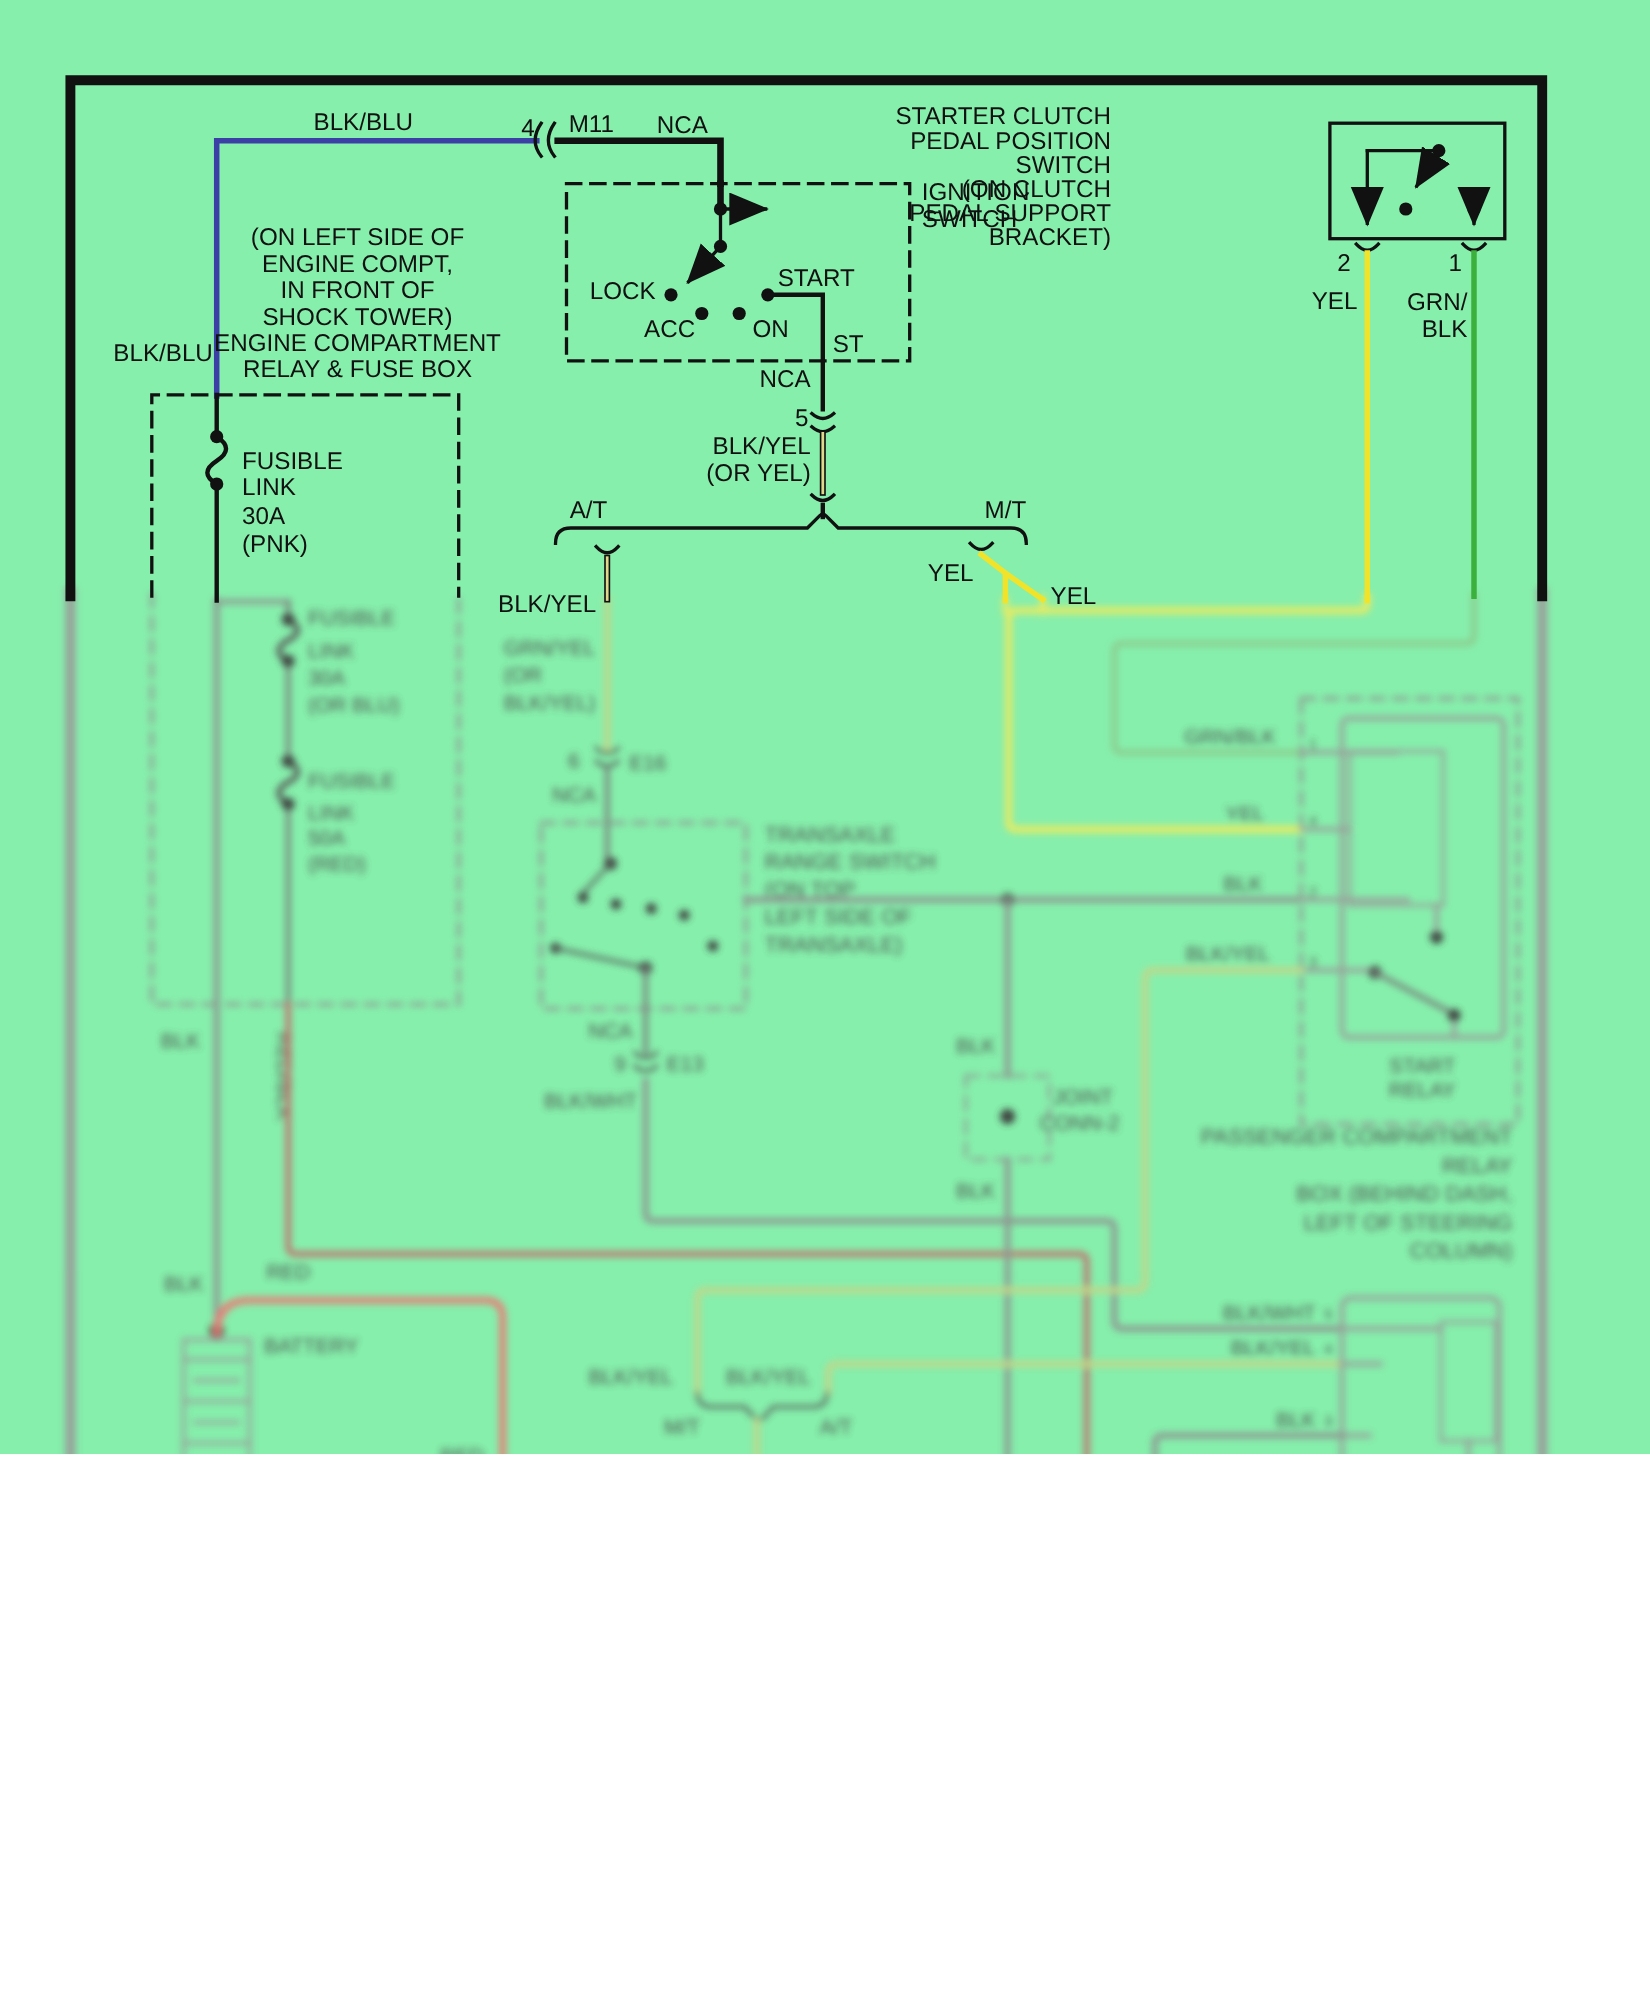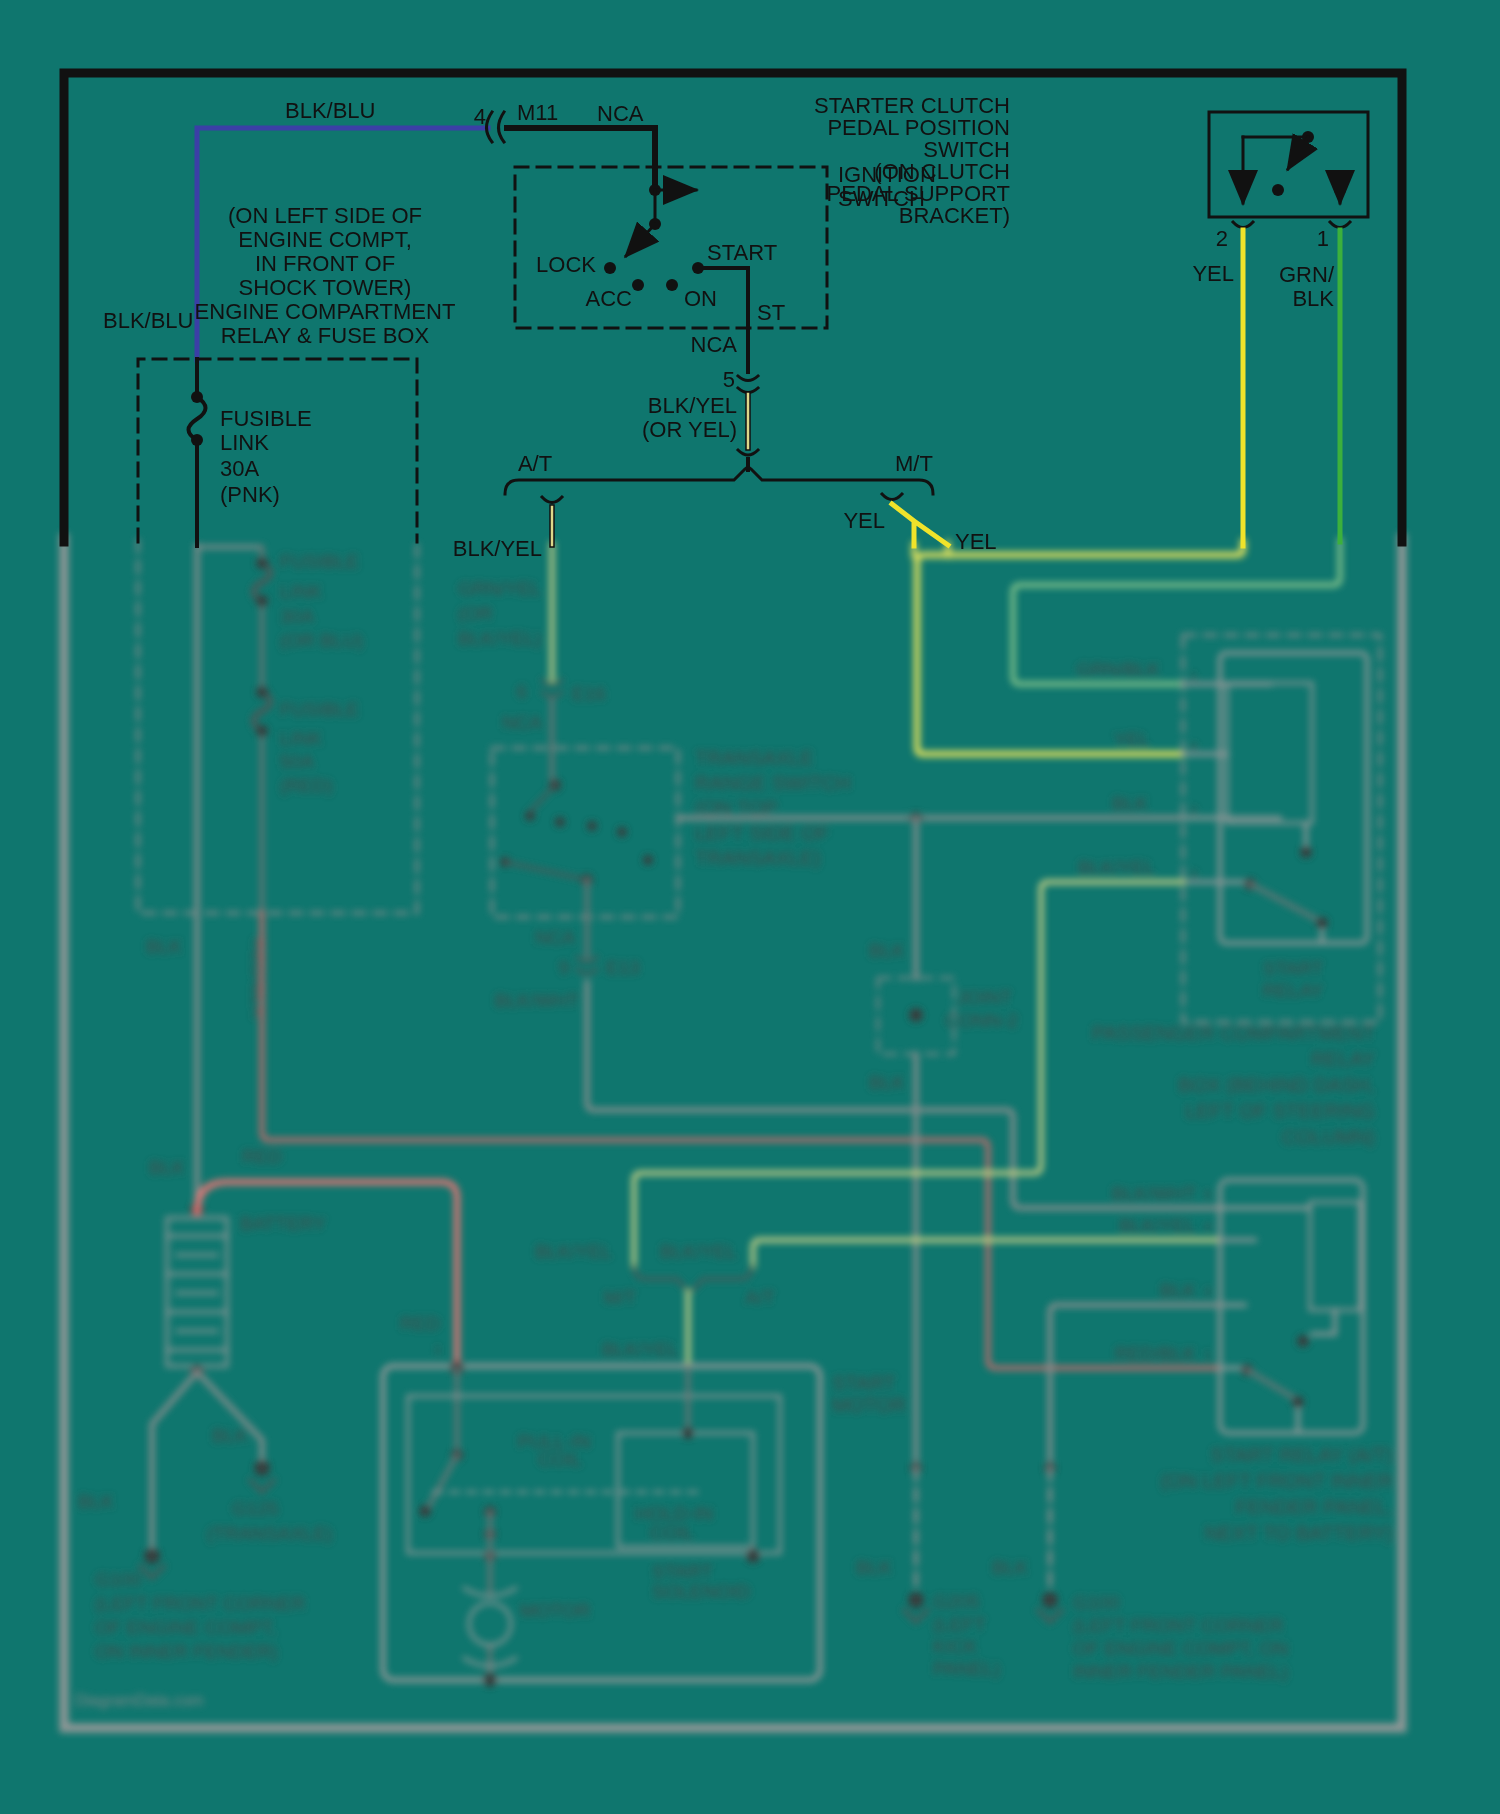--- a/index.html
+++ b/index.html
@@ -1,16 +1,16 @@
 <!DOCTYPE html>
 <html><head>
 <meta charset="utf-8">
 <style>
   html,body{margin:0;padding:0;background:#ffffff;}
-  .stage{position:relative;width:1500px;height:1814px;background:#0f766e;overflow:hidden;}
+  .stage{position:relative;width:1500px;height:1322px;background:#86efac;overflow:hidden;}
   svg{position:absolute;left:0;top:0;}
   text{font-family:"Liberation Sans", sans-serif;fill:#111;}
   .t22{font-size:22px;}
   .tb{font-size:19px;fill:#4a4a4a;}
   .tbn{font-size:20px;fill:#4a4a4a;}
   .t13{font-size:13px;fill:#4a4a4a;}
   .t16{font-size:16px;fill:#8a8a8a;}
   .w{fill:none;stroke-linecap:square;stroke-linejoin:miter;}
   .dot{fill:#111;stroke:none;}
   .bdot{fill:#3a3a3a;stroke:none;}

